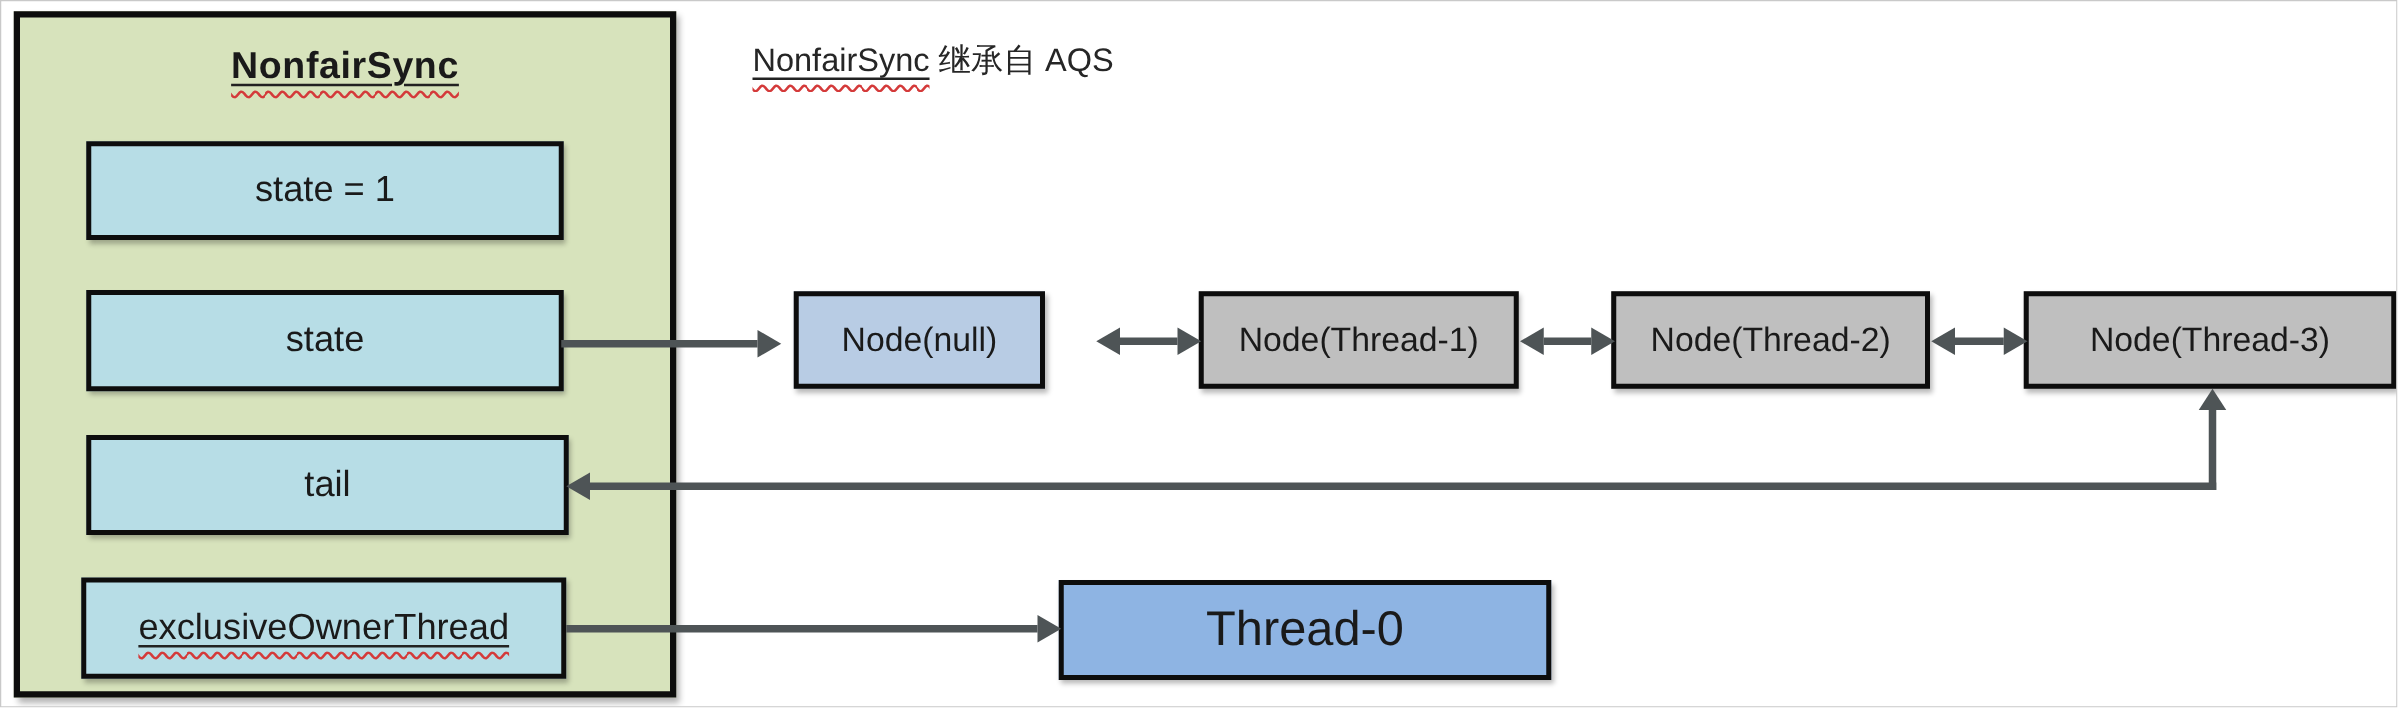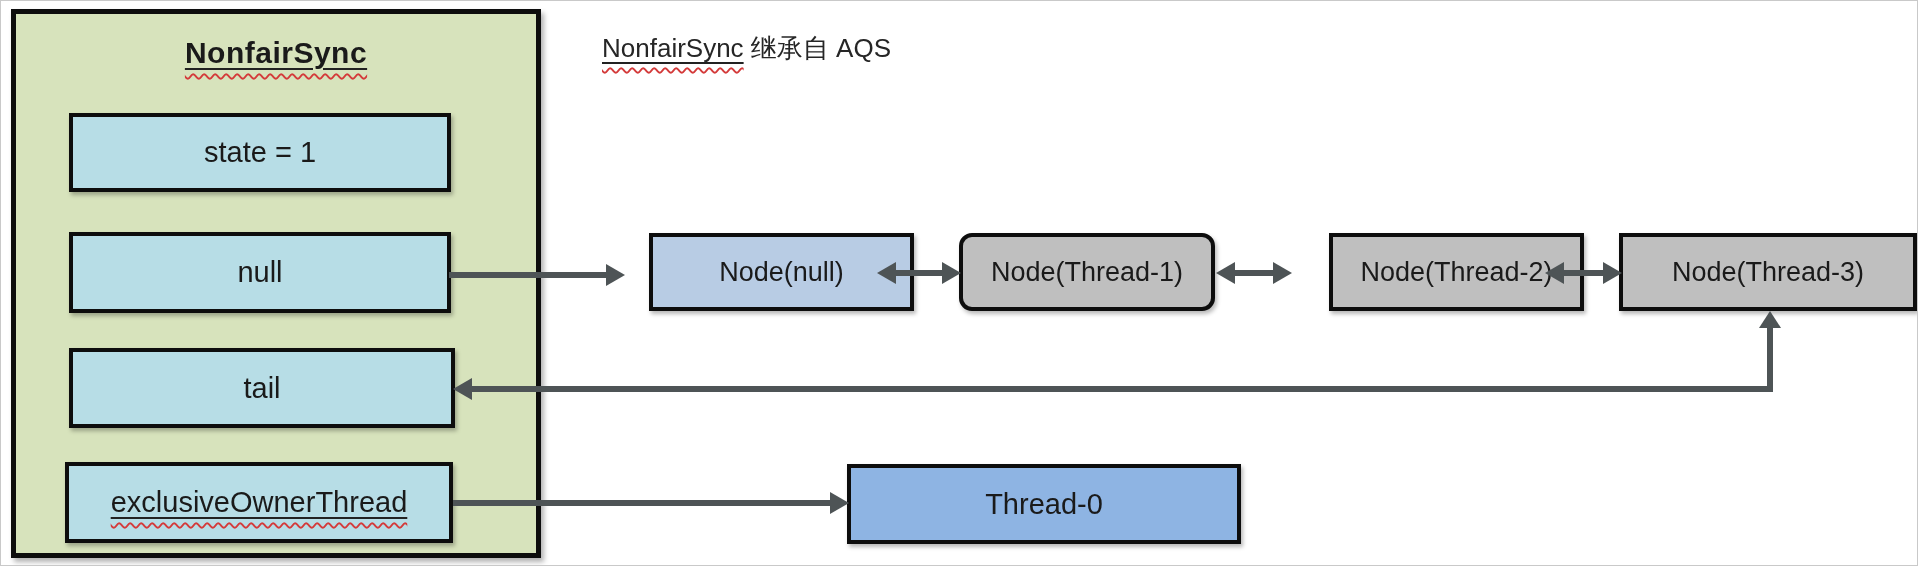--- a/index.html
+++ b/index.html
@@ -38,27 +38,27 @@
   .attr-box { background:var(--attribute-fill,#b7dde6); font-size:29px; }
   .attr-state { left:68px;  top:112px; width:382px; height:79px; }
   .attr-head  { left:68px;  top:231px; width:382px; height:81px; }
   .attr-tail  { left:68px;  top:347px; width:386px; height:80px; }
   .attr-eot   { left:64px;  top:461px; width:388px; height:81px; }
   .caption {
     position:absolute; left:578px; top:30px;
     font-size:26px; color:#262626; white-space:nowrap;margin-left:23px;
   }
   .node-box { top:232px; height:78px; font-size:27px; }
-  .node-null { left:648px;  width:265px; background:var(--head-node-fill,#b8cce4);justify-content:center; }
-  .node-t1   { left:958px;  width:256px; background:var(--queue-node-fill,#bfbfbf);border-radius:13px; }
-  .node-t2   { left:1288px; width:255px; background:var(--queue-node-fill,#bfbfbf);margin-left:40px; }
+  .node-null { left:634px;  width:201px; background:var(--head-node-fill,#b8cce4);justify-content:center; }
+  .node-t1   { left:958px;  width:256px; background:var(--queue-node-fill,#bfbfbf); }
+  .node-t2   { left:1288px; width:255px; background:var(--queue-node-fill,#bfbfbf); }
   .node-t3   { left:1618px; width:298px; background:var(--queue-node-fill,#bfbfbf); }
   .thread-box {
     left:846px; top:463px; width:394px; height:80px;
-    background:var(--thread-fill,#8eb4e3); font-size:29px;
+    background:var(--thread-fill,#8eb4e3); font-size:39px;
   }
   
   .u-solid {
     text-decoration:underline;
     text-decoration-color:#222;
     text-decoration-thickness:2px;
     text-underline-offset:5px;
   }
   .u-squig {
     text-decoration:underline wavy var(--squiggle,#d43a3a);
@@ -90,21 +90,21 @@
 <div class="canvas">
 
   <div class="container">
     <div class="container-title"><span class="u-solid"><span class="u-squig">NonfairSync</span></span></div>
   </div>
 
   <div class="box attr-box attr-state">
     <span>state = 1</span>
   </div>
   <div class="box attr-box attr-head">
-    <span>null</span>
+    <span>state</span>
   </div>
   <div class="box attr-box attr-tail">
     <span>tail</span>
   </div>
   <div class="box attr-box attr-eot">
     <span class="u-solid"><span class="u-squig">exclusiveOwnerThread</span></span>
   </div>
 
   <div class="caption">
     <span class="u-solid"><span class="u-squig">NonfairSync</span></span><span> 继承自 AQS</span>

